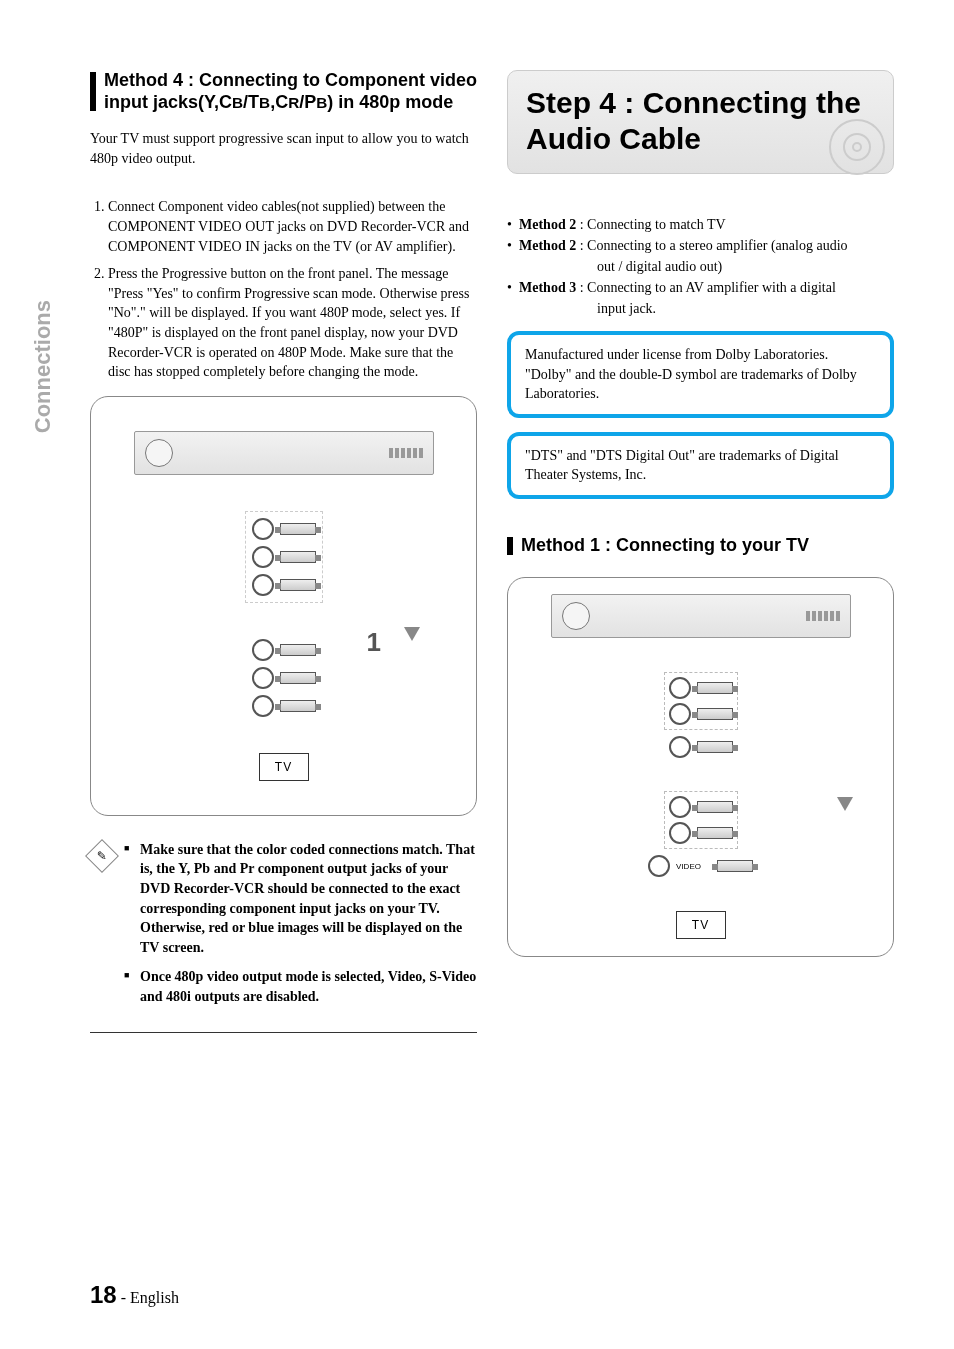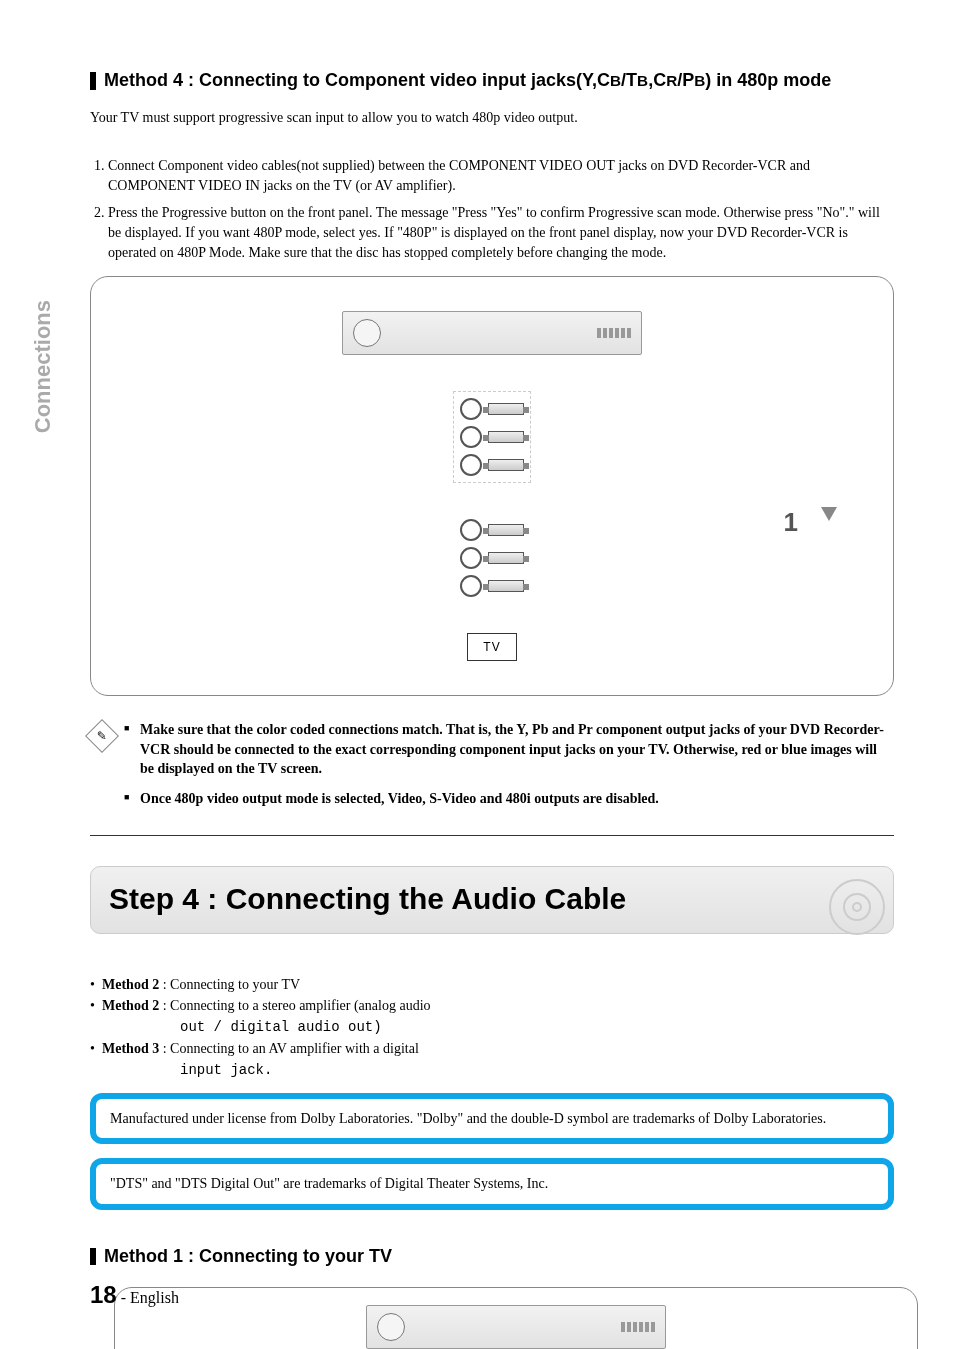--- a/index.html
+++ b/index.html
@@ -10,21 +10,20 @@
     font-family: Georgia, 'Times New Roman', serif;
     color: #000;
     position: relative;
   }
   .page {
     padding: 70px 60px 40px 90px;
     display: flex;
     gap: 30px;
     height: 100%;
     position: relative;
-    flex-direction: column;
   }
   .side-tab {
     position: absolute;
     left: 30px;
     top: 300px;
     writing-mode: vertical-rl;
     transform: rotate(180deg);
     font-family: Arial, Helvetica, sans-serif;
     font-weight: bold;
     font-size: 22px;
@@ -236,23 +235,23 @@
   ul.bullets li {
     padding-left: 12px;
     position: relative;
   }
   ul.bullets li::before {
     content: "•";
     position: absolute;
     left: 0;
   }
   .bullets .mlabel { font-weight: bold; }
-  .bullets .cont { padding-left: 78px; font-family: Liberation Mono, monospace; }
+  .bullets .cont { padding-left: 78px; }
   .info-box {
-    border: 6px solid #0ea5e9;
+    border: 4px solid #0ea5e9;
     border-radius: 12px;
     padding: 10px 14px;
     font-size: 14px;
     line-height: 1.4;
     margin-bottom: 14px;
   }
   .method1 {
     margin-top: 36px;
   }
   .diagram2 {
@@ -260,21 +259,20 @@
     border-radius: 18px;
     width: 100%;
     height: 380px;
     margin-top: 20px;
     display:flex;
     flex-direction:column;
     align-items:center;
     justify-content:space-around;
     padding:0;
     position:relative;
-    margin-left:24px;
   }
   .diagram2 .diagram-arrow-down {
     right: 40px;
     top: 58%;
   }
   .jack-cluster2 {
     display: flex;
     flex-direction: column;
     gap: 6px;
     align-items: center;
@@ -385,21 +383,21 @@
       <div class="step-banner-title">Step 4 : Connecting the Audio Cable</div>
       <div class="step-banner-circles">
         <div class="c1"></div>
           <div class="c2"></div>
           <div class="c3"></div>
       </div>
     </div>
 
 
     <ul class="bullets">
-      <li><span class="mlabel">Method 2</span><span> : Connecting to your TV</span></li>
+      <li><span class="mlabel">Method 2</span><span> : Connecting to match TV</span></li>
       <li><span class="mlabel">Method 2</span><span> : Connecting to a stereo amplifier (analog audio</span><br><span class="cont">out / digital audio out)</span></li>
       <li><span class="mlabel">Method 3</span><span> : Connecting to an AV amplifier with a digital</span><br><span class="cont">input jack.</span></li>
     </ul>
 
     <div class="info-box">Manufactured under license from Dolby Laboratories. "Dolby" and the double-D symbol are trademarks of Dolby Laboratories.</div>
     <div class="info-box">"DTS" and "DTS Digital Out" are trademarks of Digital Theater Systems, Inc.</div>
 
     <div class="method1">
       <h2 class="method-heading">Method 1 : Connecting to your TV</h2>
 

